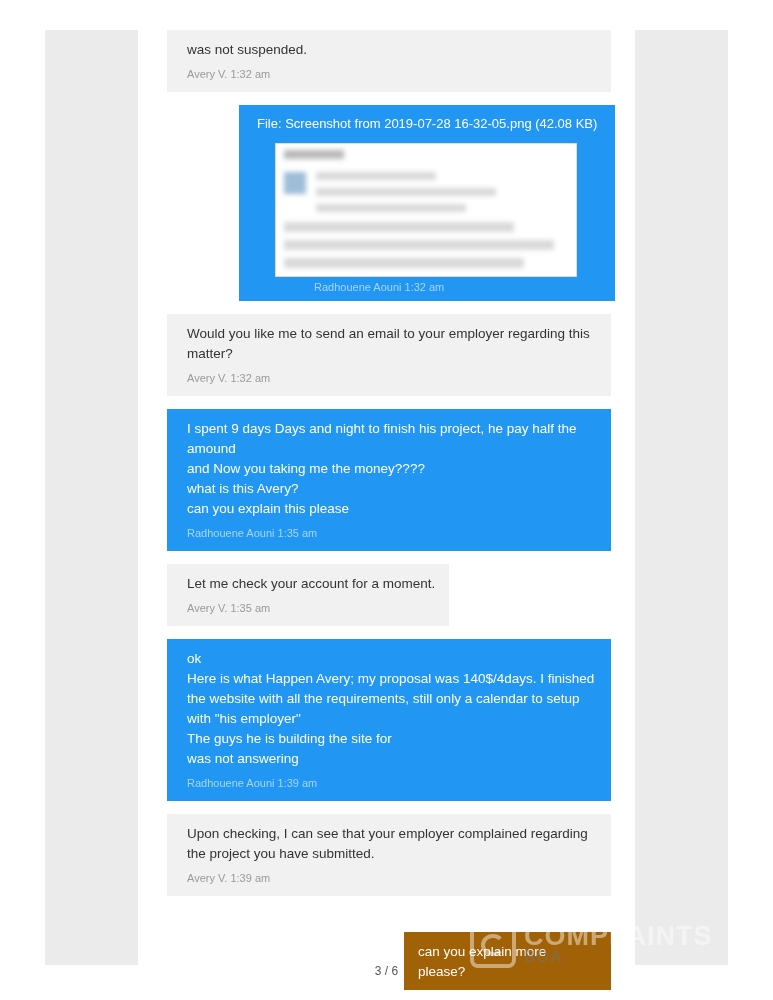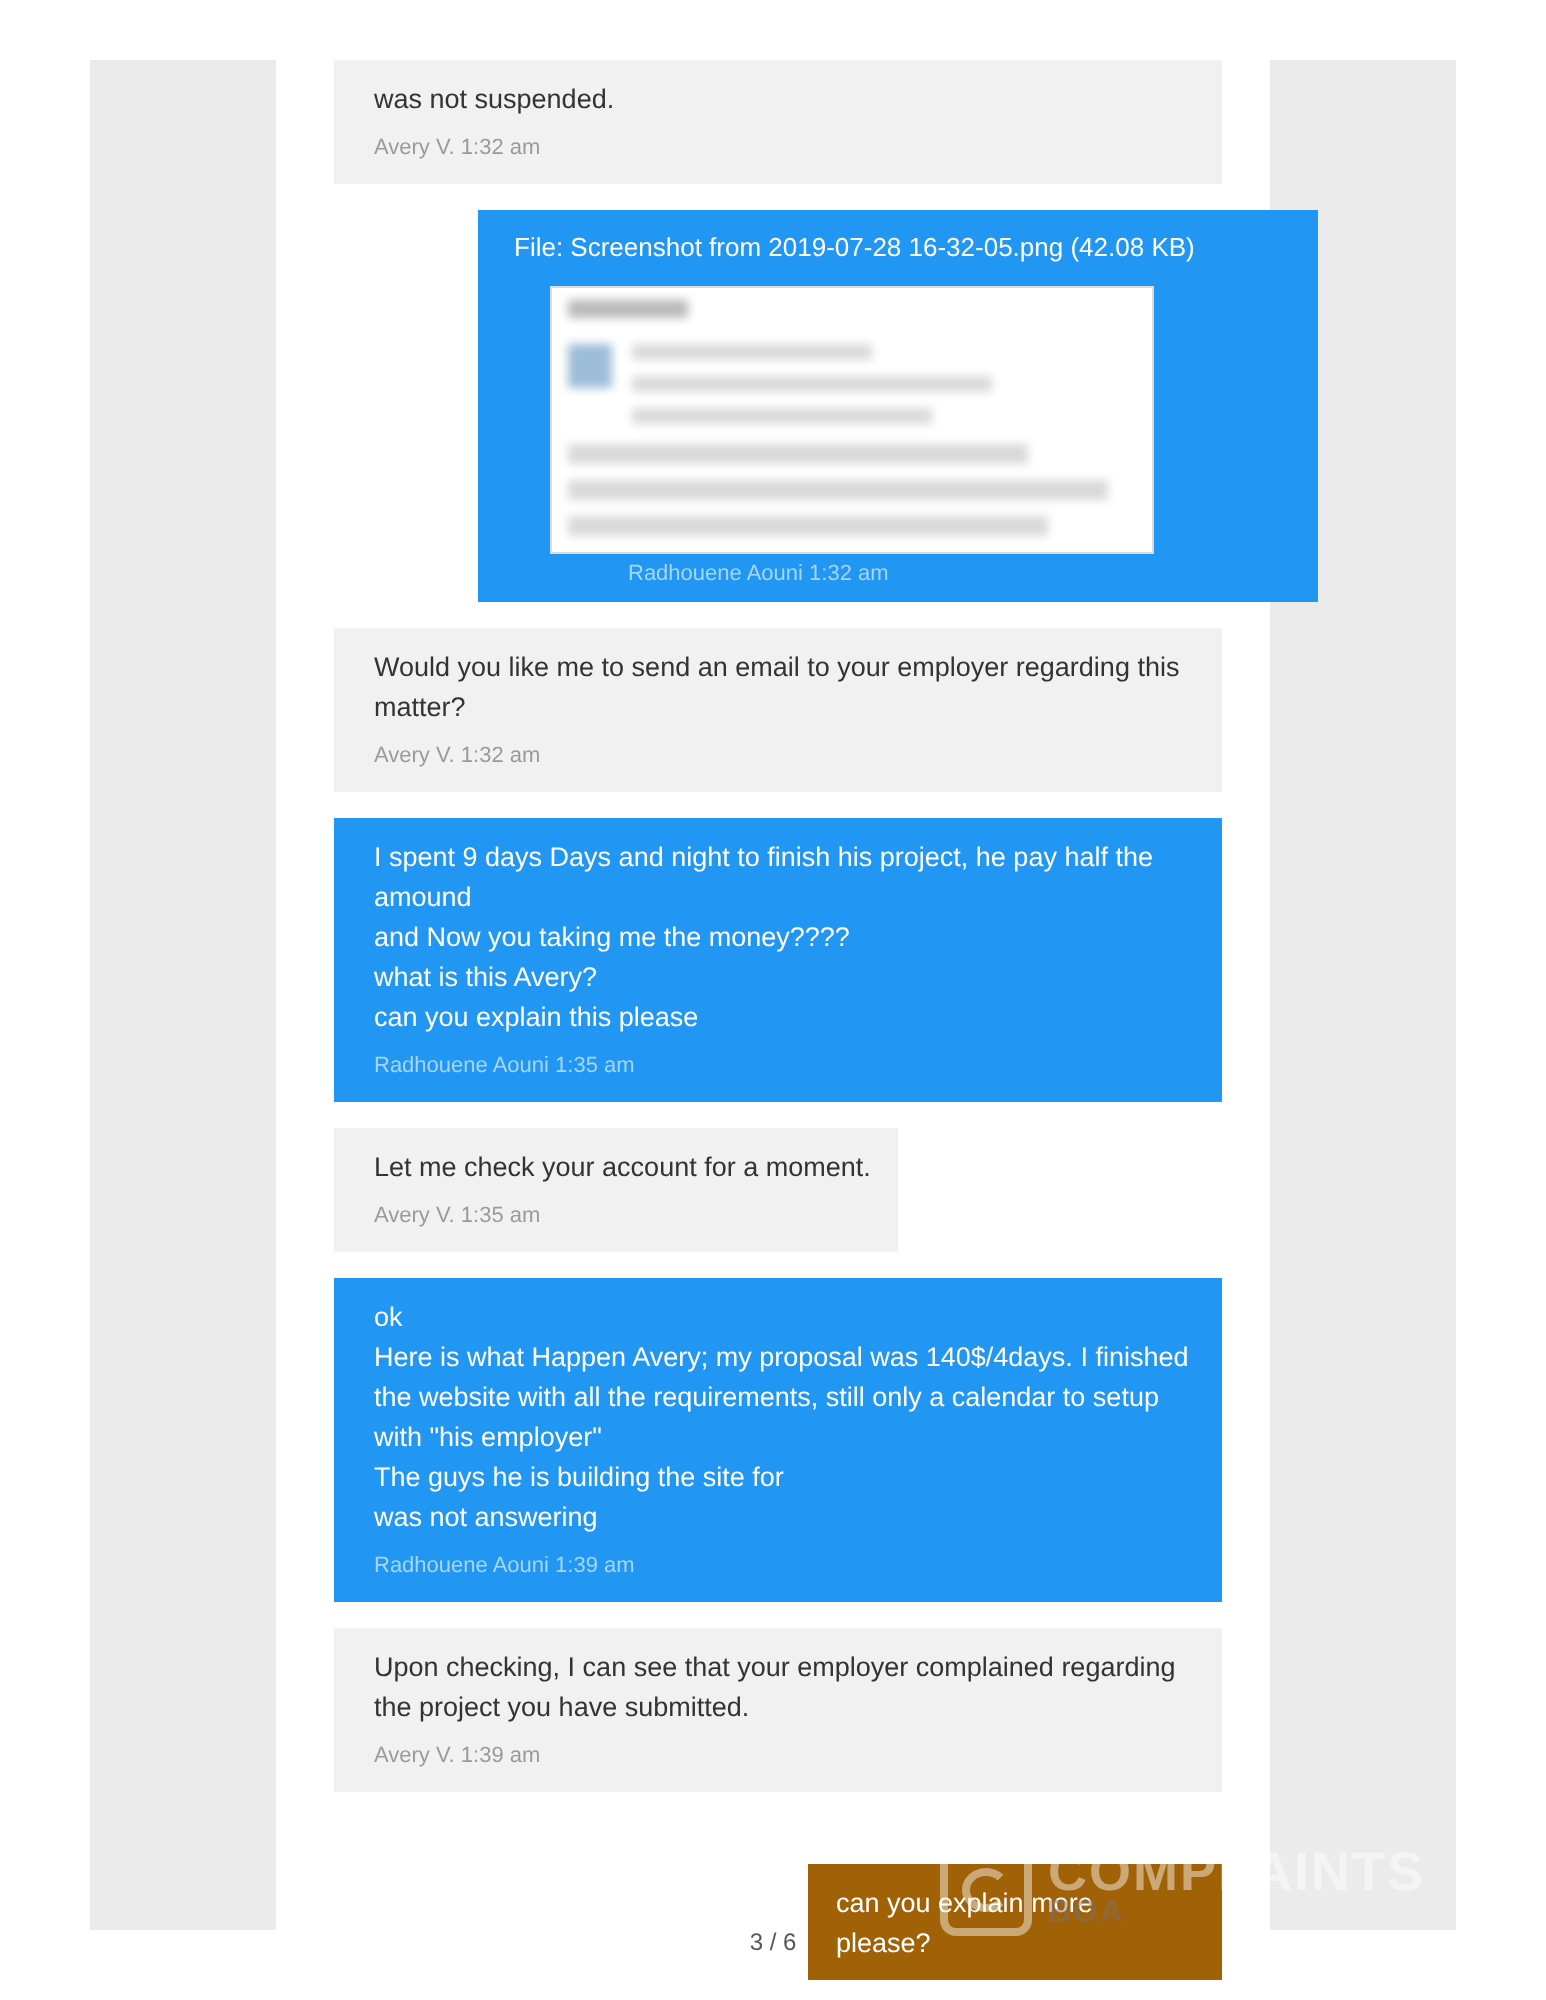--- a/index.html
+++ b/index.html
@@ -68,21 +68,21 @@
   .msg.first {
     margin-bottom: 13px;
   }
 
   
   .msg.shrink { display: inline-block; }
 
   
   .attach {
     box-sizing: border-box;
-    width: 420px;
+    width: 376px;
     margin-left: 72px;
     margin-bottom: 13px;
     background: #2196f3;
     color: #ffffff;
     padding: 10px 14px 8px 18px;
     font-size: 13px;
   }
   .attach .fname { display: block; line-height: 18px; }
   .attach .thumb {
     margin: 10px 0 4px 18px;

